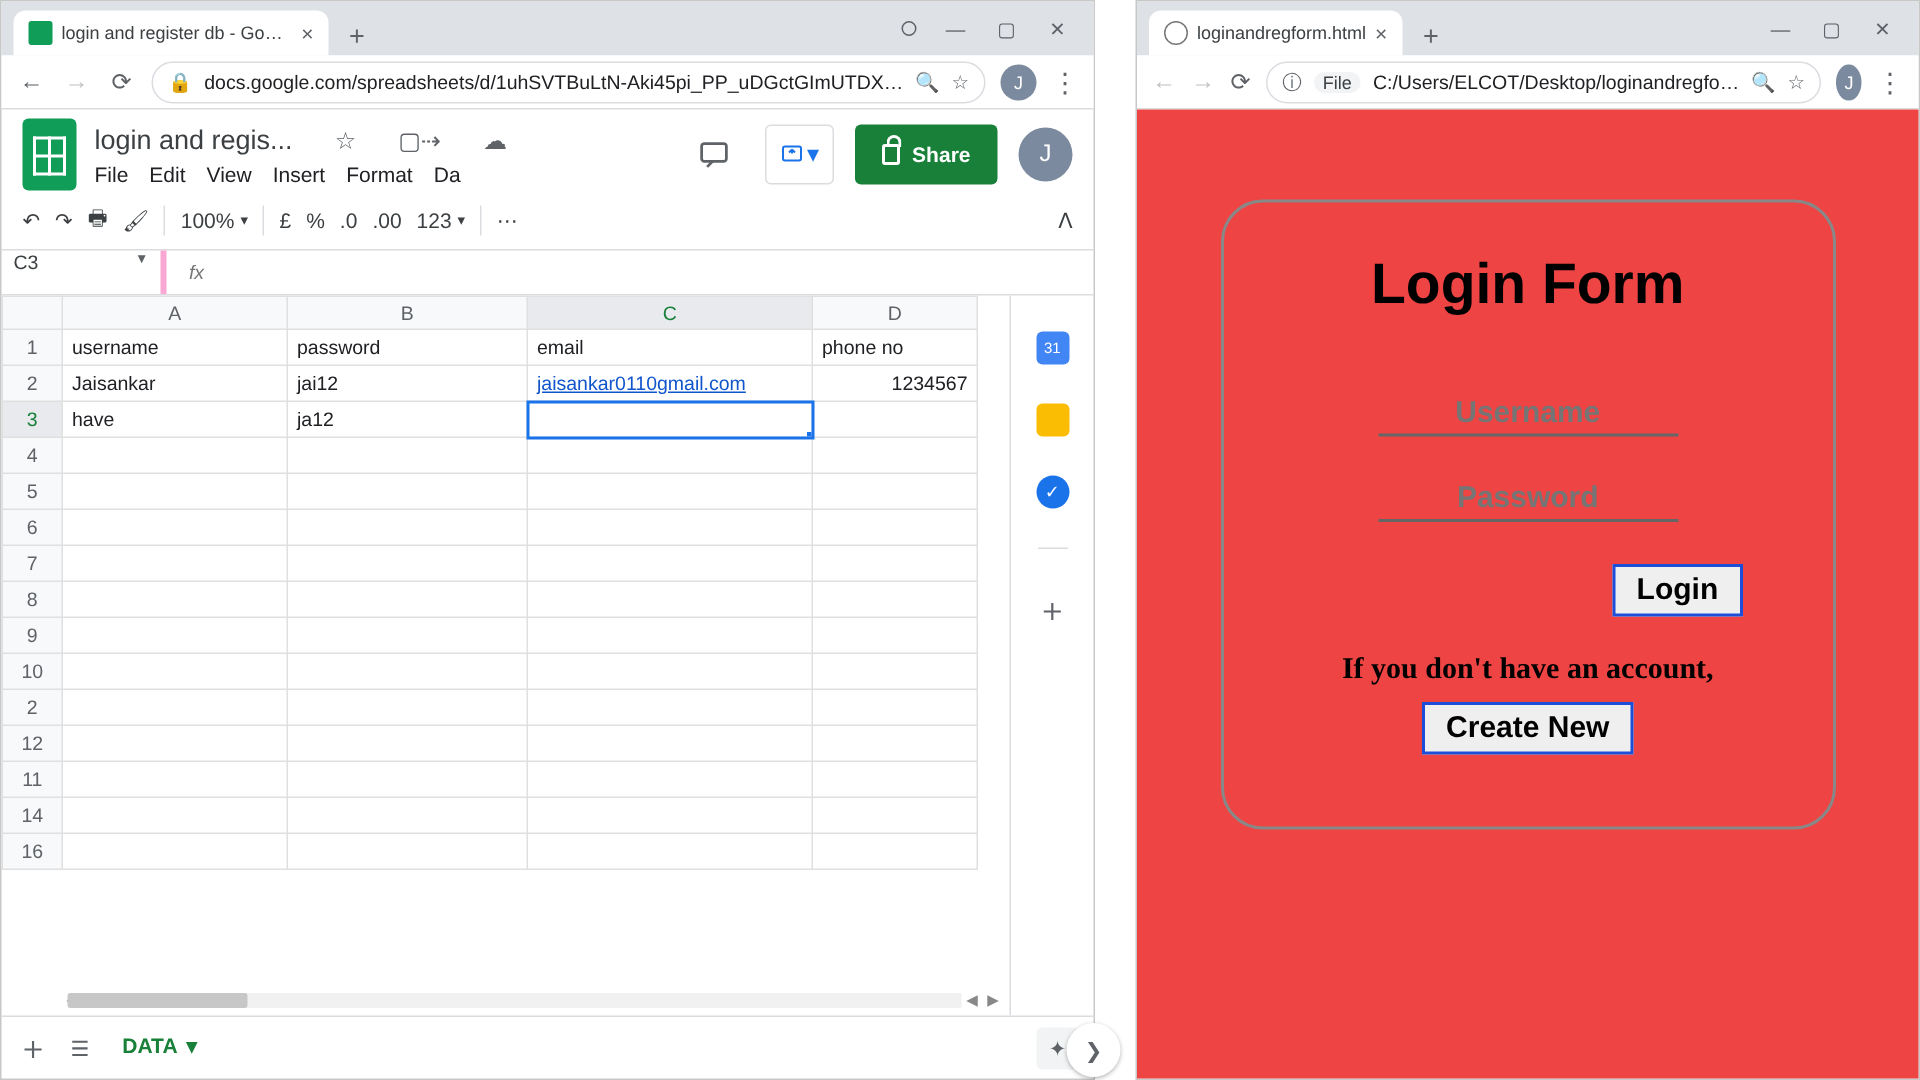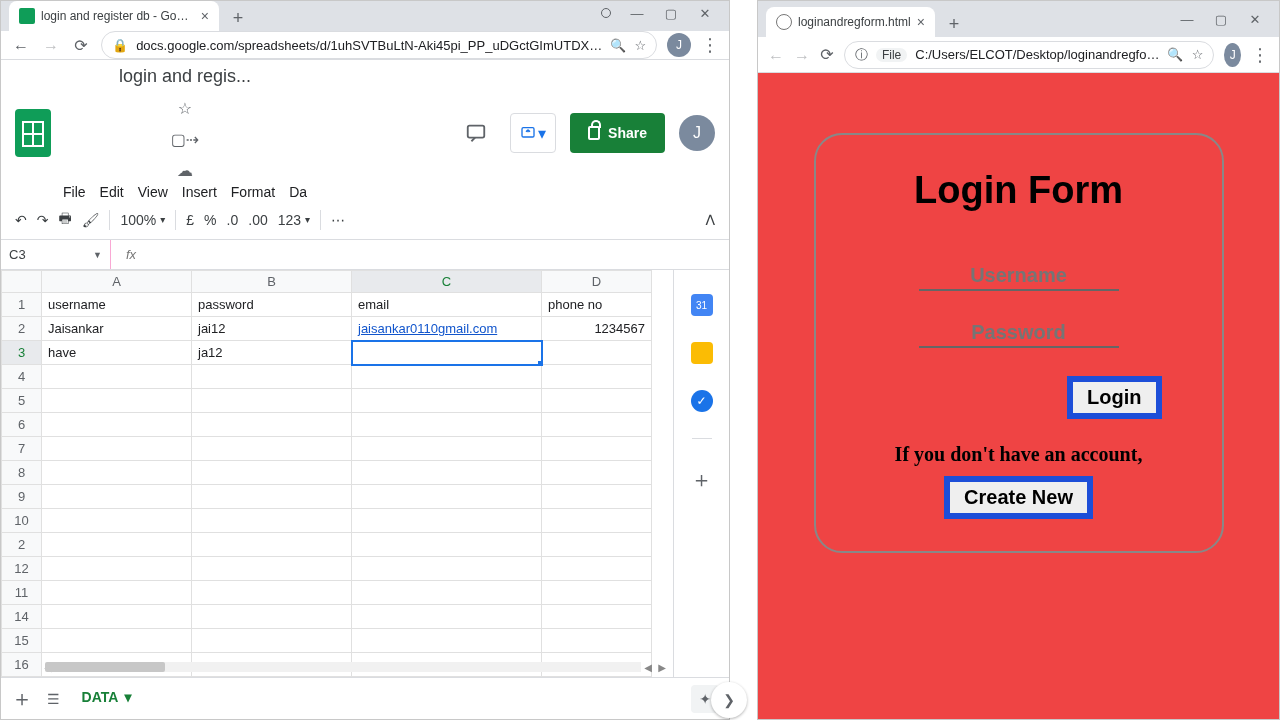--- a/index.html
+++ b/index.html
@@ -32,42 +32,42 @@
   .docbar { display:flex; align-items:center; padding:6px 14px 0 14px; gap:12px; }
   .sheets-logo { width:36px; height:48px; background:#0f9d58; border-radius:4px; position:relative; }
   .sheets-logo::after { content:""; position:absolute; inset:12px 7px 10px 7px; background:
      linear-gradient(#fff,#fff) 0 0/100% 2px no-repeat,
      linear-gradient(#fff,#fff) 0 50%/100% 2px no-repeat,
      linear-gradient(#fff,#fff) 0 100%/100% 2px no-repeat,
      linear-gradient(#fff,#fff) 0 0/2px 100% no-repeat,
      linear-gradient(#fff,#fff) 50% 0/2px 100% no-repeat,
      linear-gradient(#fff,#fff) 100% 0/2px 100% no-repeat; }
   .docinfo { display:flex; flex-direction:column; gap:4px; }
-  .doctitle-row { display:flex; align-items:center; gap:12px; color:#5f6368;flex-direction:column; }
+  .doctitle-row { display:flex; align-items:flex-end; gap:28px; color:#5f6368; }
   .doctitle { font-size:18px; color:#3c4043; max-width:160px; white-space:nowrap; overflow:hidden; text-overflow:ellipsis; }
   .menus { display:flex; gap:14px; font-size:14px; color:#202124; }
   .docright { margin-left:auto; display:flex; align-items:center; gap:14px; }
   .icbtn { width:40px; height:40px; display:flex; align-items:center; justify-content:center; color:#5f6368; }
   .present { width:46px; height:40px; border:1px solid #dadce0; border-radius:4px; display:flex; align-items:center; justify-content:center; gap:2px; color:#1a73e8; }
   .share { background:#188038; color:#fff; font-weight:bold; font-size:14px; height:40px; padding:0 18px; border-radius:4px; display:flex; align-items:center; gap:8px; }
   .share .lock { width:12px; height:14px; border:2px solid #fff; border-radius:2px; position:relative; }
   .share .lock::before { content:""; position:absolute; top:-8px; left:1px; width:6px; height:6px; border:2px solid #fff; border-bottom:none; border-radius:6px 6px 0 0; }
   .bigavatar { width:36px; height:36px; border-radius:50%; background:#7b8a9e; color:#fff; display:flex; align-items:center; justify-content:center; }
 
   
   .tbar { height:40px; border-bottom:1px solid #dadce0; display:flex; align-items:center; gap:10px; padding:0 14px; color:#3c4043; font-size:14px; }
   .tbar .sep { width:1px; height:20px; background:#dadce0; }
   .tbar .zoom { display:flex; align-items:center; gap:4px; }
   .tbar .chev { font-size:10px; }
   .tbar .more { letter-spacing:2px; }
   .tbar .collapse { margin-left:auto; font-size:14px; }
 
   
   .fxrow { height:30px; border-bottom:1px solid #dadce0; display:flex; align-items:center; font-size:13px; color:#3c4043; }
-  .namebox { width:110px; height:100%; border-right:1px solid #f9a8d4; display:flex; align-items:center; padding:0 8px; gap:6px; }
+  .namebox { width:110px; height:100%; border-right:4px solid #f9a8d4; display:flex; align-items:flex-start; padding:0 8px; gap:6px; }
   .namebox .dd { font-size:9px; color:#5f6368; margin-left:auto; }
   .fx { width:40px; text-align:center; font-style:italic; color:#777; }
   .fxinput { flex:1; height:100%; }
 
   
   .gridwrap { flex:1; display:flex; overflow:hidden; position:relative; }
   .grid { flex:1; overflow:hidden; }
   table.sheet { border-collapse:collapse; table-layout:fixed; }
   table.sheet th, table.sheet td { border:1px solid #e0e0e0; font-size:13px; color:#202124; height:24px; }
   table.sheet thead th { background:#f8f9fa; color:#5f6368; font-weight:normal; text-align:center; height:22px; }
@@ -100,21 +100,21 @@
   .hscroll .track{ flex:1; height:10px; background:#f1f1f1; }
   .hscroll .thumb{ position:absolute; left:4px; width:120px; height:10px; background:#c7c7c7; border-radius:2px; }
   .hscroll .arr{ width:14px; text-align:center; color:#888; font-size:10px; }
 
   
   .page { flex:1; background:#ef4444; display:flex; justify-content:center; padding-top:60px; }
   .card { width:410px; height:420px; border:2px solid #888; border-radius:28px; padding:24px 30px; font-family:"Times New Roman", serif; text-align:center; }
   .card h1 { font-size:38px; font-weight:bold; margin:10px 0 50px 0; }
   .field { width:200px; margin:0 auto 28px auto; border:none; border-bottom:2px solid #666; text-align:center; font-size:20px; font-weight:bold; background:transparent; padding:2px 0; font-family:Arial; color:#333;}
   .loginrow { text-align:right; padding-right:30px; margin-bottom:24px;}
-  .btn { font-family:Arial; font-size:20px; font-weight:bold; background:#efefef; border:6px solid #1d4ed8; padding:4px 14px; }
+  .btn { font-family:Arial; font-size:20px; font-weight:bold; background:#efefef; border:2px solid #1d4ed8; padding:4px 14px; }
   .hint { font-size:20px; font-weight:bold; margin-bottom:10px;font-family:Liberation Serif, serif; }
   .filechip { background:#f1f3f4; border-radius:10px; padding:0 6px; font-size:12px; color:#3c4043;}
 </style>
 </head>
 <body>
 
 <div class="win win-left">
 
   <div class="titlebar">
     <div class="tab">
@@ -331,27 +331,20 @@
                 <td></td>
               </tr>
               <tr>
                 <th class="rowhdr">14</th>
                 <td></td>
                 <td></td>
                 <td></td>
                 <td></td>
               </tr>
               <tr>
-                <th class="rowhdr">15</th>
-                <td></td>
-                <td></td>
-                <td></td>
-                <td></td>
-              </tr>
-              <tr>
                 <th class="rowhdr">16</th>
                 <td></td>
                 <td></td>
                 <td></td>
                 <td></td>
               </tr>
             </tbody>
         </table>
       </div>
       <div class="sidepanel">

